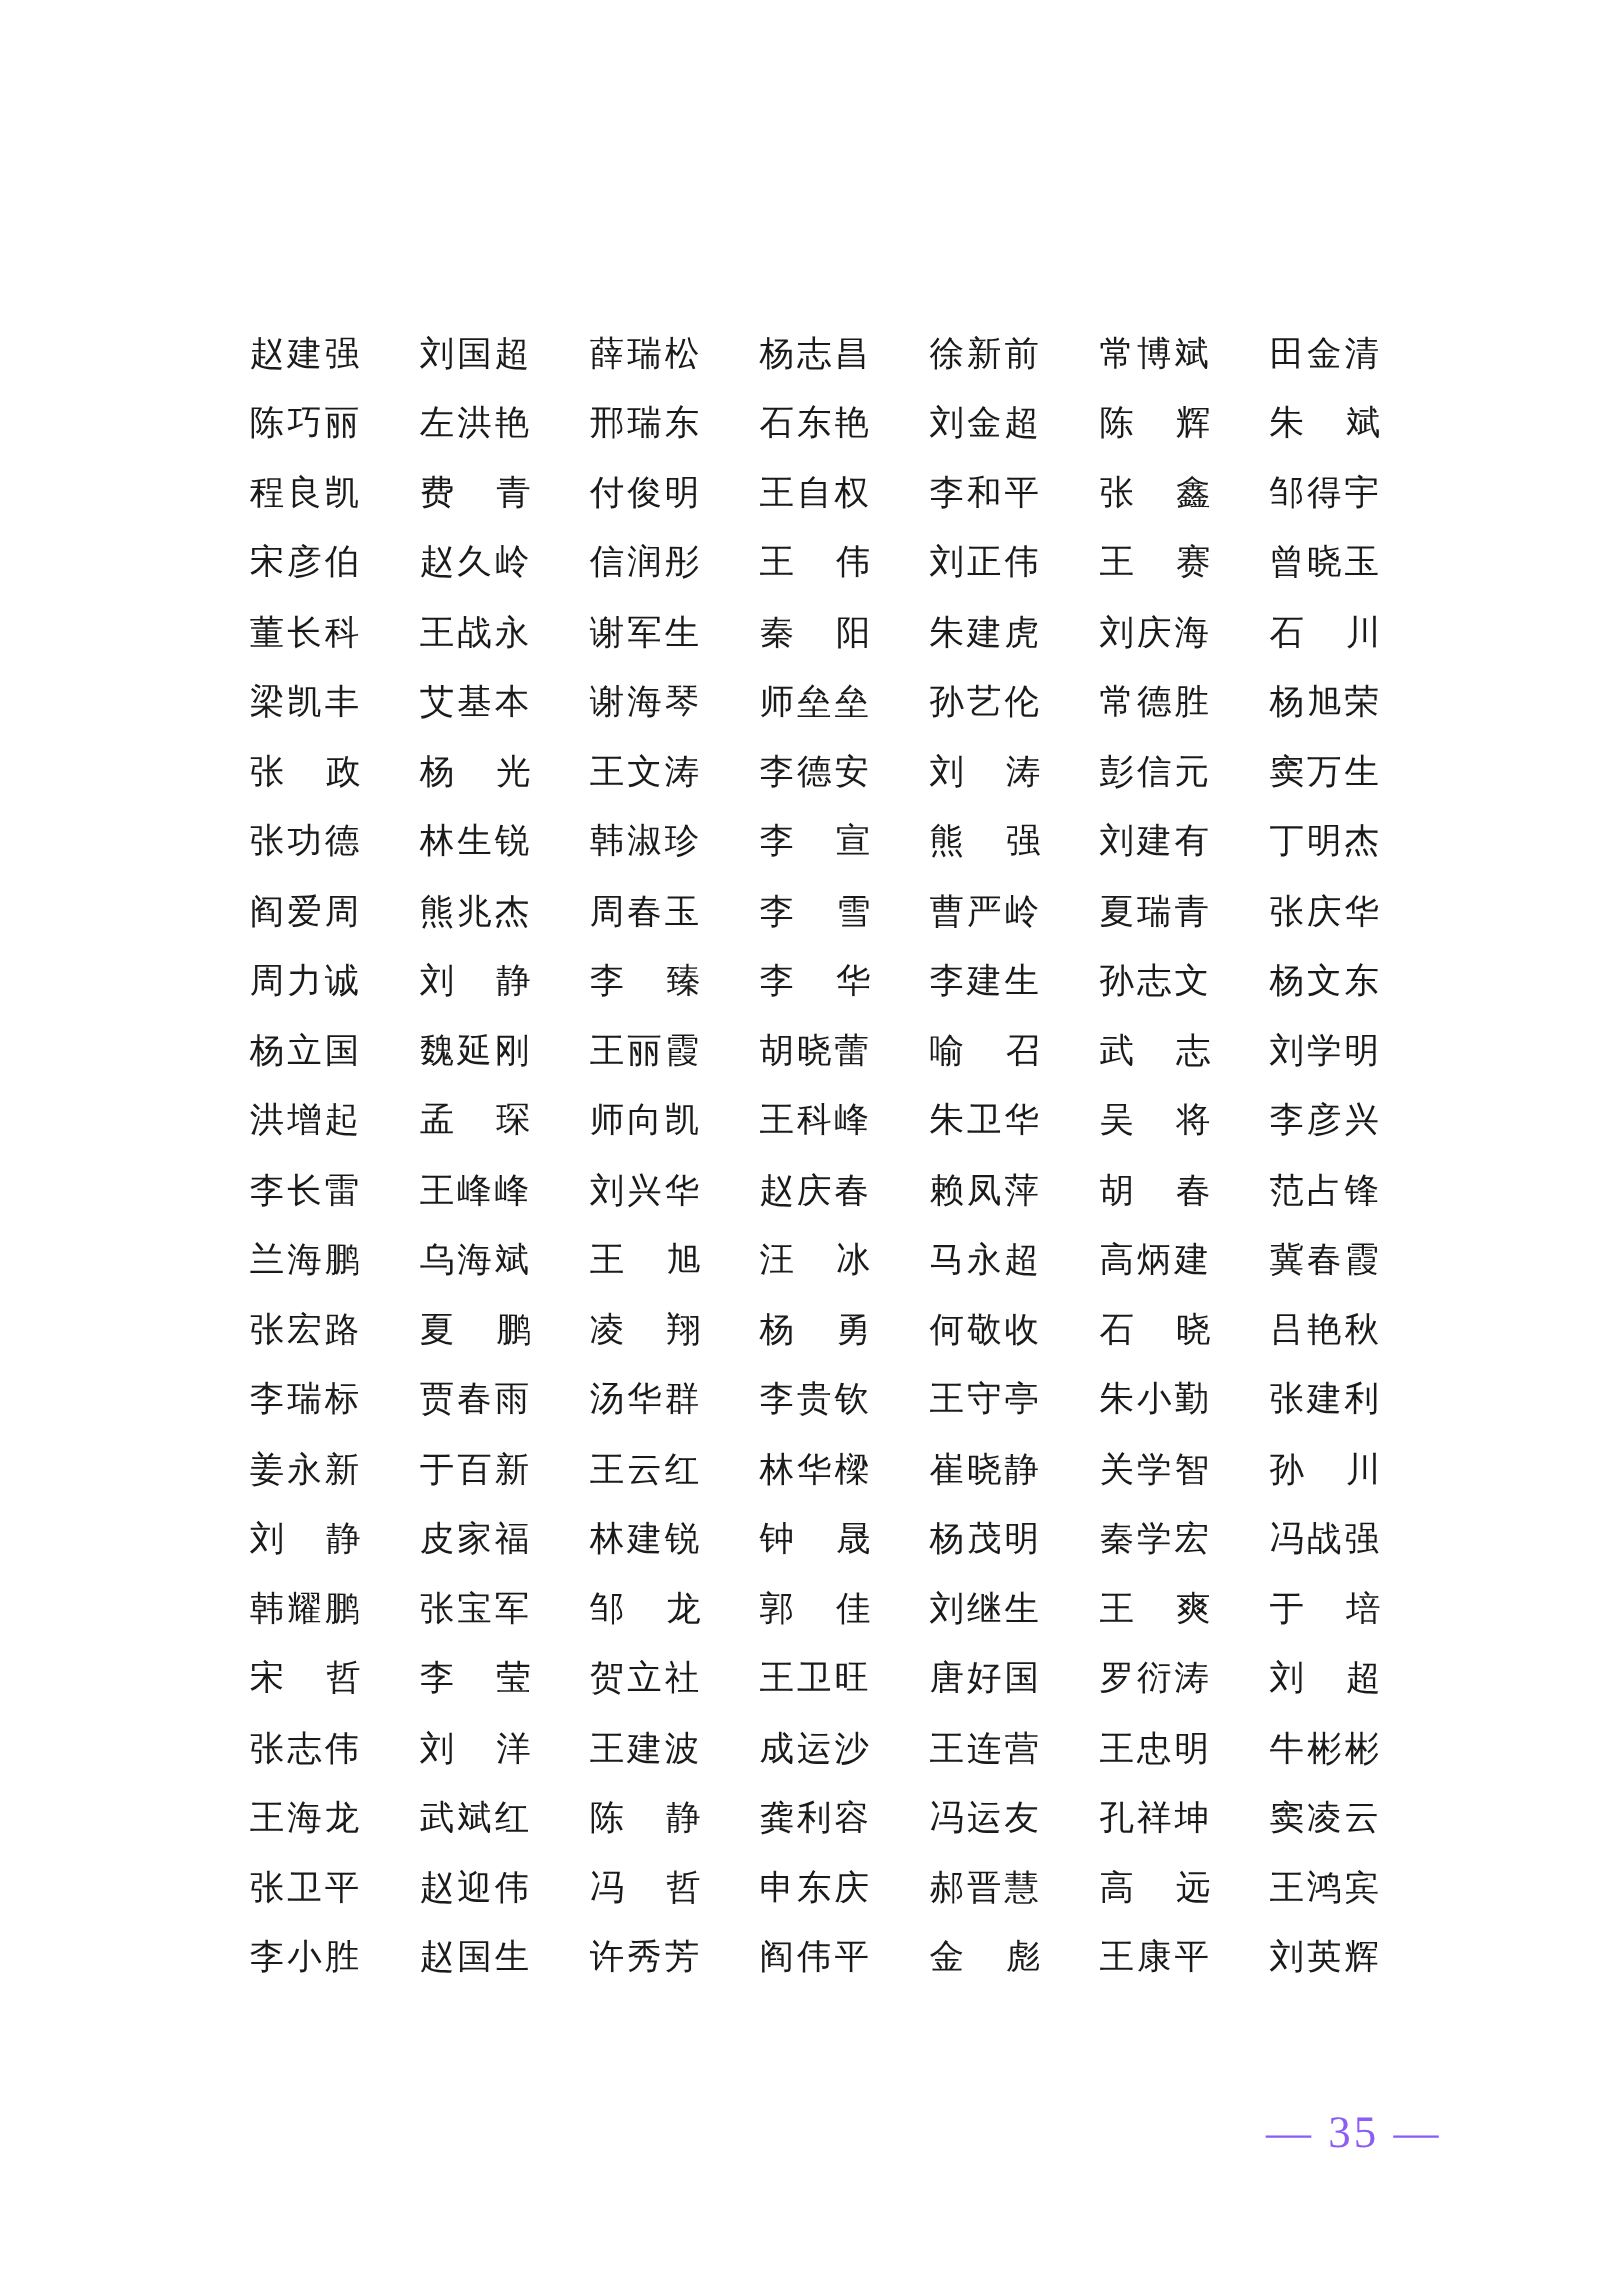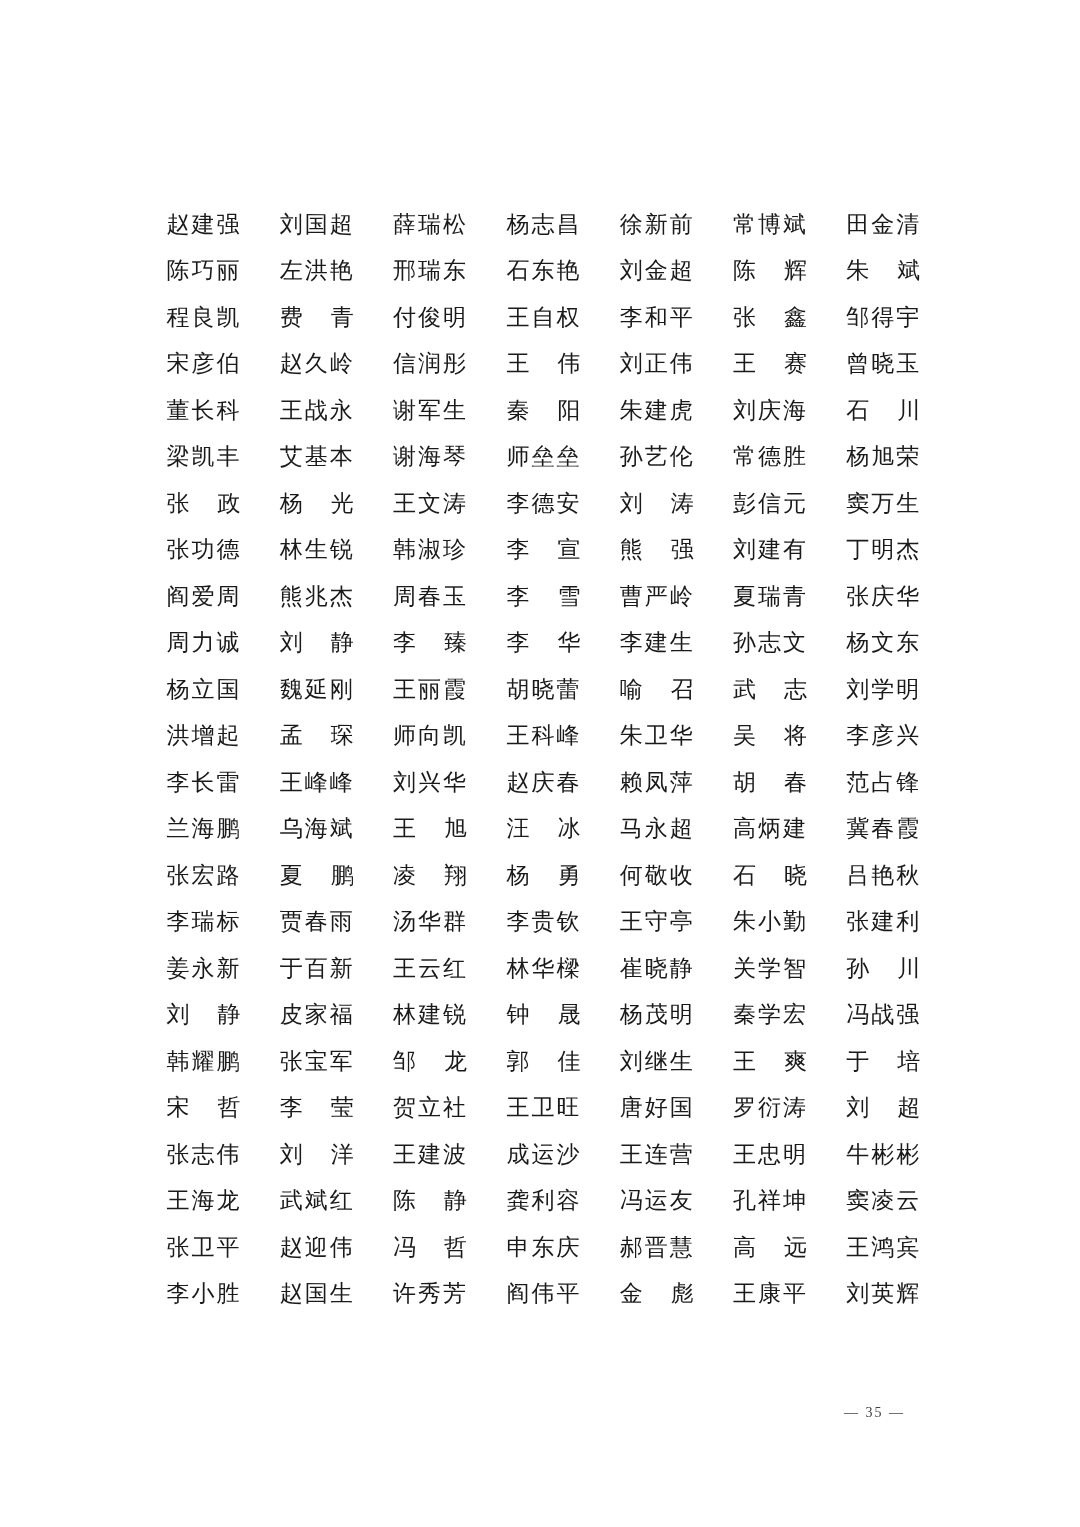--- a/index.html
+++ b/index.html
@@ -1,24 +1,24 @@
 <!DOCTYPE html>
 <html><head>
 <meta charset="utf-8">
 <style>
   html, body { margin: 0; padding: 0; background: #ffffff; }
   body { width: 1080px; height: 1527px; position: relative; overflow: hidden;
          font-family: "DejaVu Serif", "Liberation Serif", serif; color: #1a1a1a; }
   .names { position: absolute; left: 166px; top: 201px; width: 760px; }
-  .row { display: flex; height: 46.5px; align-items: center; }
+  .row { display: flex; height: 46.5px; align-items: flex-end; }
   .name { width: 113.3px; flex: 0 0 113.3px; font-size: 23px; line-height: 1; letter-spacing: 1px; white-space: nowrap; }
   .name .c { display: inline-block; width: 25px; text-align: center; }
   .name.two { display: flex; width: 76px; flex: 0 0 76px; margin-right: 37.3px; justify-content: space-between; }
-  .page-num { position: absolute; left: 844px; top: 1405px; font-size: 14px; letter-spacing: 2px;
-              font-family: "Liberation Serif", "DejaVu Serif", serif; color: #404040; }
+  .page-num { position: absolute; left: 844px; top: 1405px; font-size: 30px; letter-spacing: 2px;
+              font-family: "Liberation Serif", "DejaVu Serif", serif; color: #8b5cf6; }
 </style>
 </head>
 <body>
 
 <div class="names" id="names">
     <div class="row">
       <div class="name"><span class="c">赵</span><span class="c">建</span><span class="c">强</span></div>
       <div class="name"><span class="c">刘</span><span class="c">国</span><span class="c">超</span></div>
       <div class="name"><span class="c">薛</span><span class="c">瑞</span><span class="c">松</span></div>
       <div class="name"><span class="c">杨</span><span class="c">志</span><span class="c">昌</span></div>

